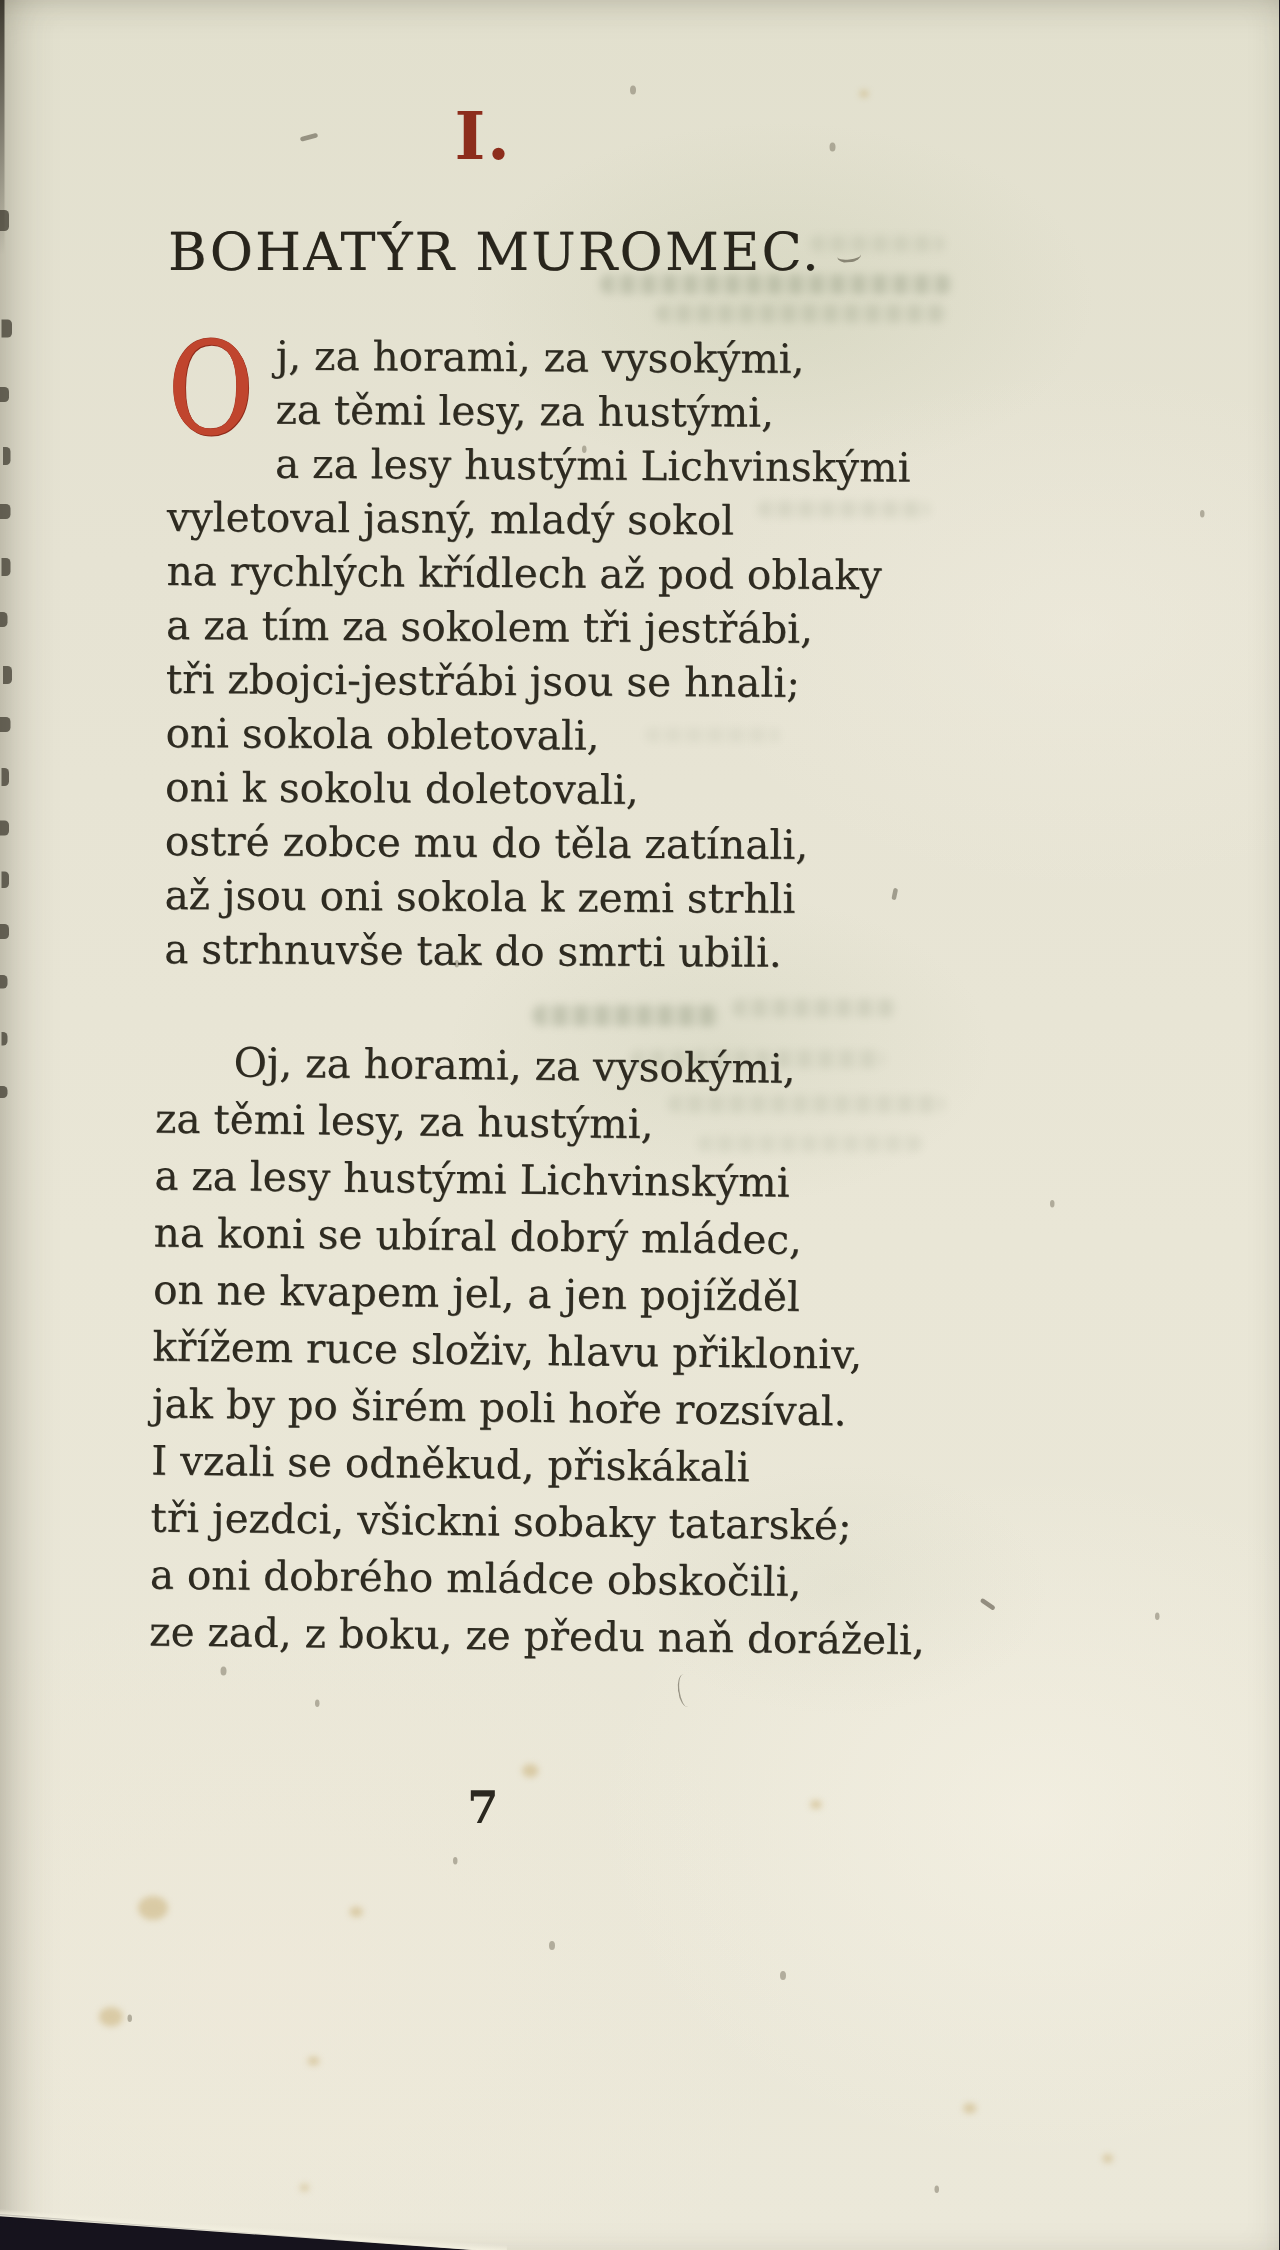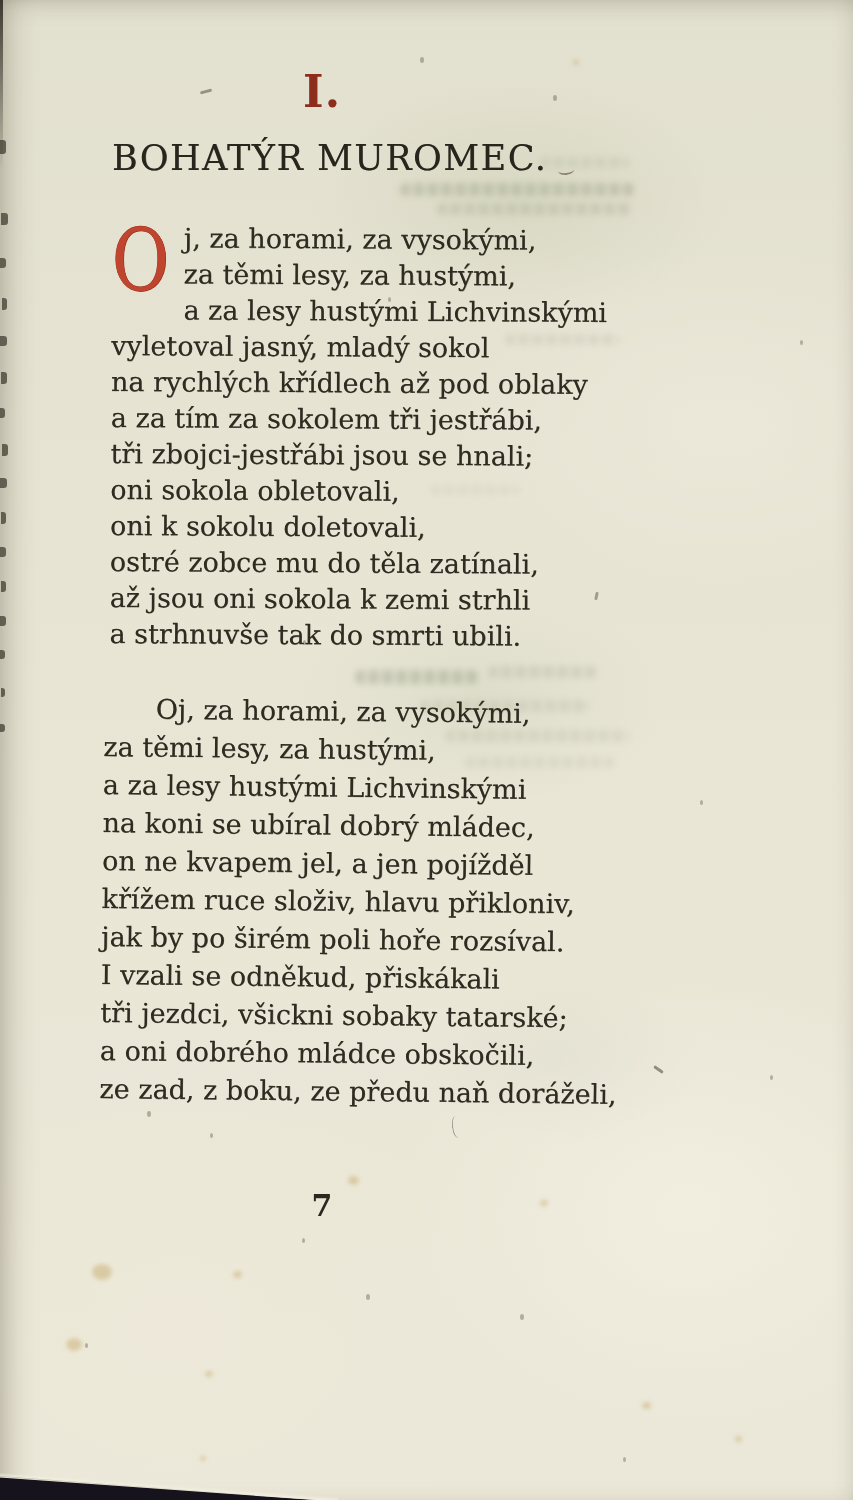--- a/index.html
+++ b/index.html
@@ -21,21 +21,21 @@
     clip-path: polygon(0 0, 853px 0, 853px 1500px, 318px 1500px, 0 1476px);}
   .edge-highlight{position:absolute;left:-6px;top:1472px;width:345px;height:5px;
     background:linear-gradient(180deg,rgba(250,247,235,0.0),#f4f1e1);
     transform:rotate(4.1deg);transform-origin:left top;}
   .spine-line{position:absolute;left:0;top:0;width:3px;height:170px;
     background:linear-gradient(180deg,rgba(40,36,28,0.85),rgba(40,36,28,0));}
   .content{position:absolute;left:112px;top:0;width:420px;color:var(--ink,#2e2b21);}
   .chapter-number{position:absolute;top:68px;left:0;width:100%;text-align:center;
     font-size:44px;line-height:48px;font-weight:bold;color:var(--chapter-red,#8d2d1c);
     letter-spacing:1px;}
-  .title{position:absolute;top:138px;left:0;width:100%;text-align:right;
+  .title{position:absolute;top:149px;left:0;width:100%;text-align:right;
     font-size:35px;line-height:40px;letter-spacing:1.5px;color:#28251c;white-space:nowrap;
     text-shadow:0.3px 0.3px 0 rgba(40,37,28,0.55);}
   .stanza{position:absolute;left:0;width:560px;font-size:27px;color:var(--ink,#2e2b21);
     text-shadow:0.3px 0.3px 0 rgba(46,43,33,0.5);}
   .stanza .line{white-space:nowrap;}
   .stanza1{top:220px;line-height:36px;transform:rotate(0.35deg);transform-origin:left top;}
   .stanza2{top:690px;left:-8px;line-height:38px;transform:rotate(0.65deg);transform-origin:left top;}
   .stanza2 .line:first-child{text-indent:52px;}
   .dropcap{float:left;width:62px;height:70px;margin:5px 10px 0 0;
     font-size:86px;line-height:70px;color:var(--dropcap-red,#c0452e);

